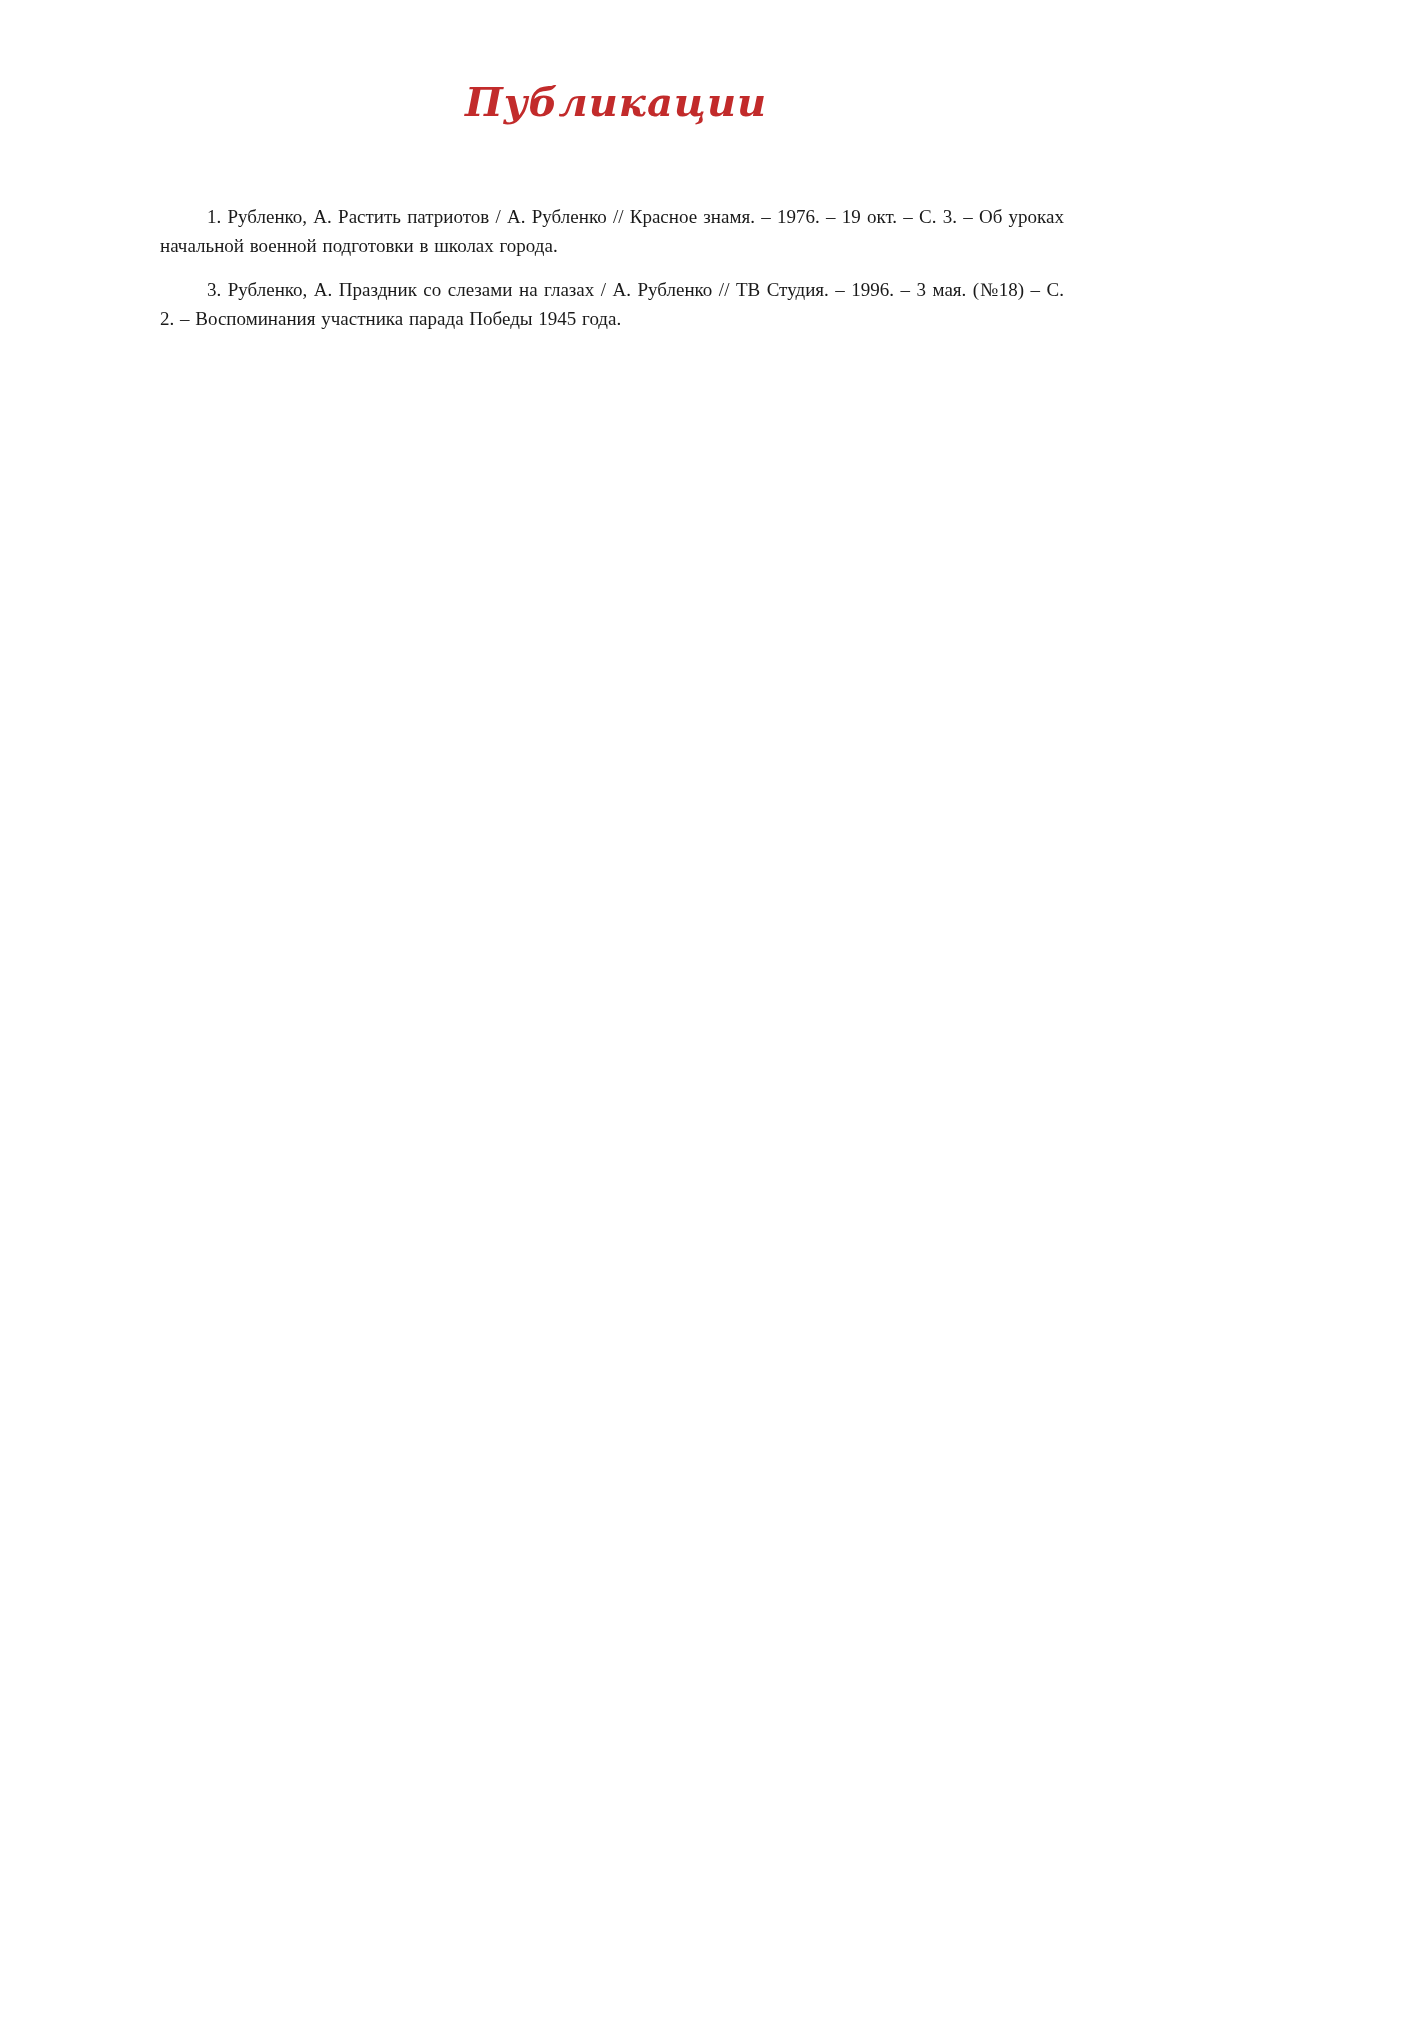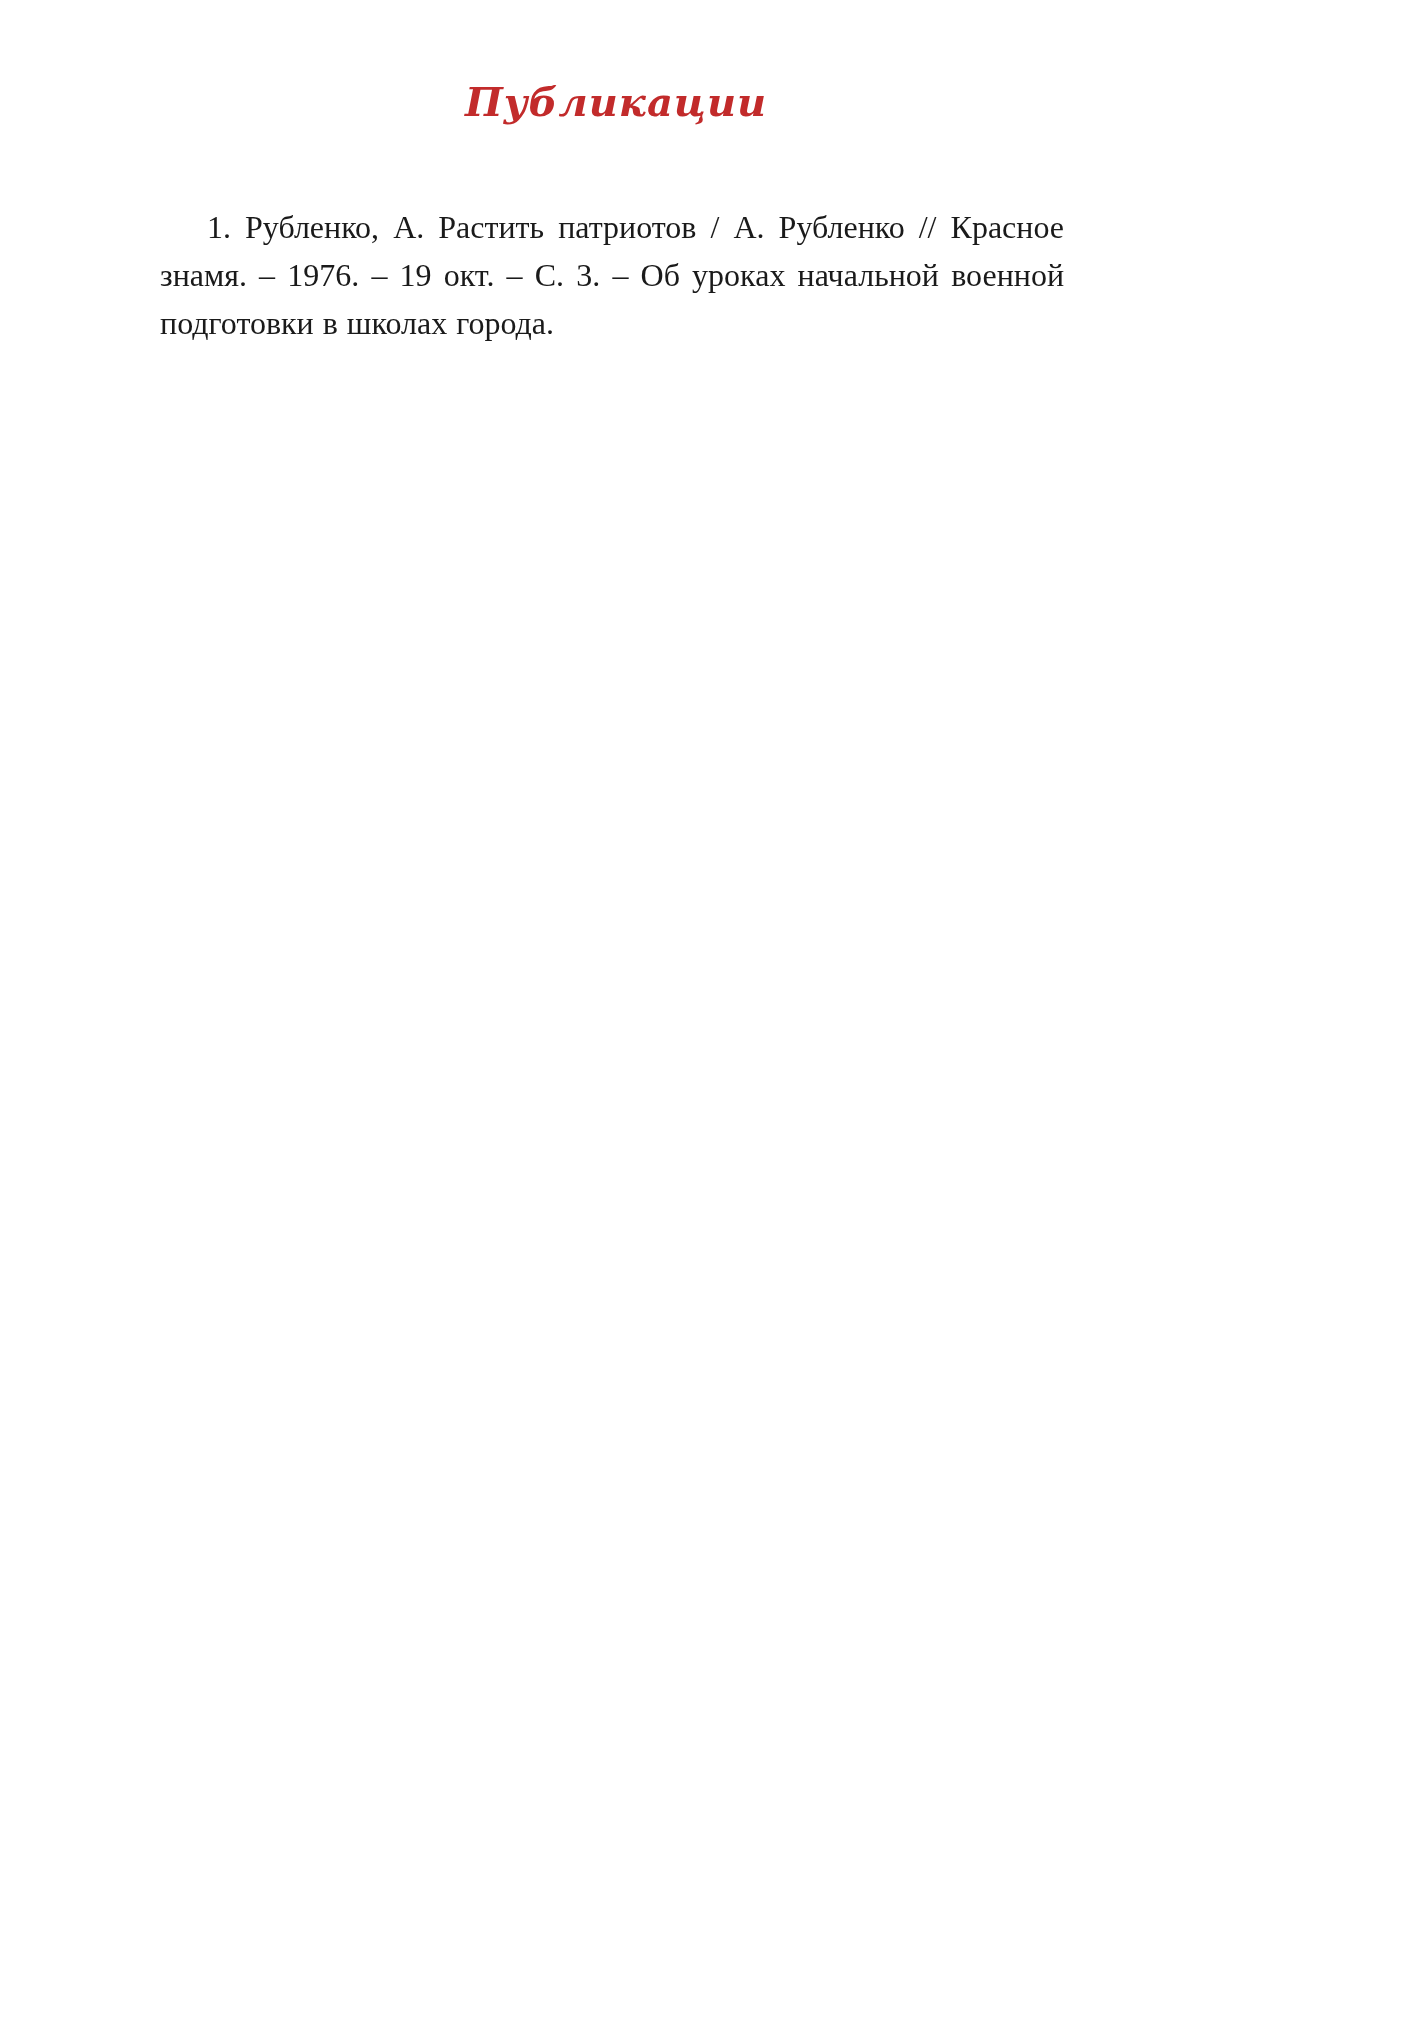--- a/index.html
+++ b/index.html
@@ -22,30 +22,31 @@
     text-align: center;
     font-family: "DejaVu Serif", "Liberation Serif", serif;
     font-style: italic;
     font-weight: bold;
     font-size: 40px;
     letter-spacing: 1px;
     color: #c22b2b;
     margin: 0 0 78px 0;
   }
   .entry {
-    font-size: 32px;
+    font-size: 19px;
     line-height: 1.5;
     text-align: justify;
     text-indent: 47px;
     margin: 0 8px 16px 0;
     word-spacing: 1px;
   }
 </style>
 </head>
 <body>
 
 <div class="page">
   <h1 class="doc-title">Публикации</h1>
 
   <p class="entry">1. Рубленко, А. Растить патриотов / А. Рубленко // Красное знамя. – 1976. – 19 окт. – С. 3. – Об уроках начальной военной подготовки в школах города.</p>
 
 
+  <p class="entry">3. Рубленко, А. Праздник со слезами на глазах / А. Рубленко // ТВ Студия. – 1996. – 3 мая. (№18) – С. 2. – Воспоминания участника парада Победы 1945 года.</p>
 </div>
 
 </body></html>

